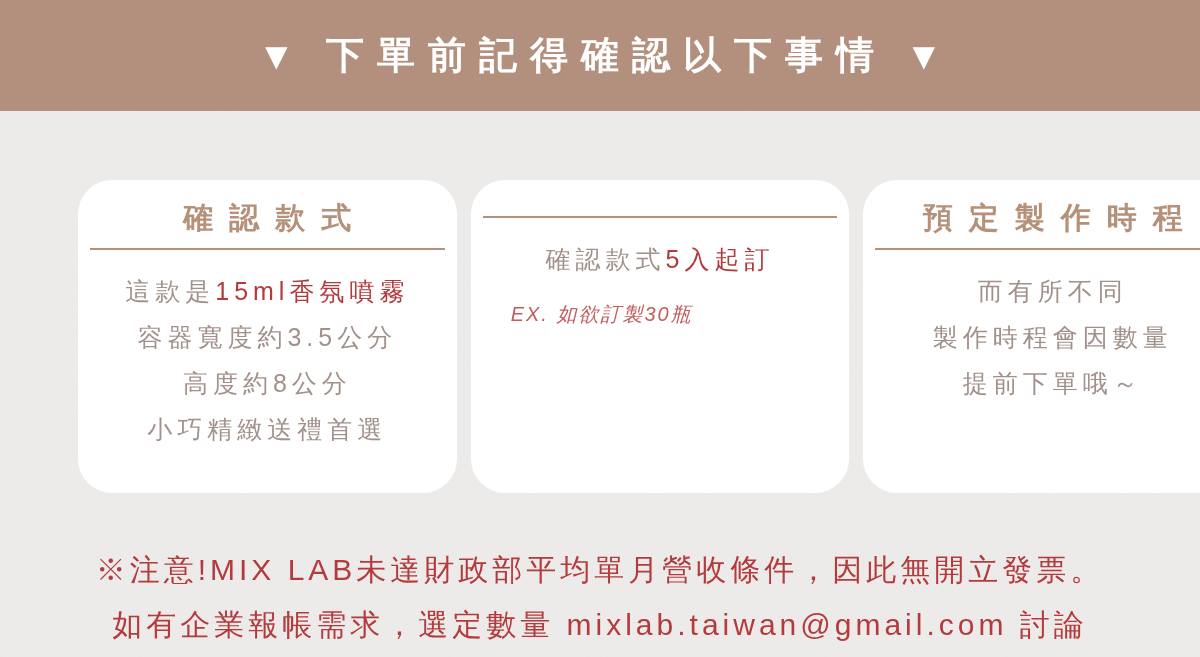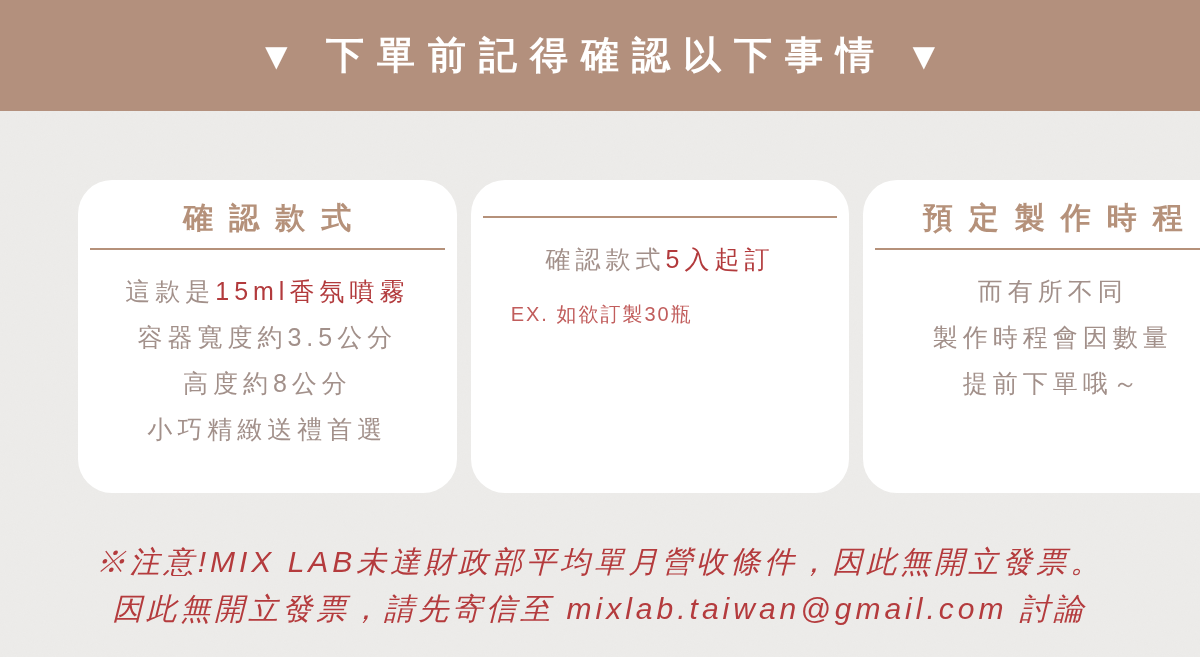--- a/index.html
+++ b/index.html
@@ -55,30 +55,30 @@
   }
   .card-body p{margin:0;white-space:nowrap;}
   .em{color:var(--accent-red,#b23a3c);font-weight:normal;}
   .examples{
     margin:14px 0 0 28px;
     text-align:left;
     font-size:20px;line-height:37px;
     color:var(--example-red,#c15d5c);
     letter-spacing:2px;
   }
-  .examples p{margin:0;white-space:nowrap;}
+  .examples p{margin:0;white-space:nowrap;font-style:italic;}
   
   .notes{
     position:absolute;top:538px;left:0;right:0;
     text-align:center;
     color:var(--note-red,#b43b3d);
     font-size:30px;line-height:47px;
     letter-spacing:4px;
   }
-  .notes p{margin:0;white-space:nowrap;font-style:italic;}
+  .notes p{margin:8px;white-space:nowrap;}
 </style>
 </head>
 <body>
 
 <div class="poster">
 
   <svg class="texture" width="1200" height="657" aria-hidden="true">
     <filter id="paper-grain">
       <feTurbulence type="fractalNoise" baseFrequency="0.9" numOctaves="2" stitchTiles="stitch"></feTurbulence>
       <feColorMatrix type="matrix" values="0 0 0 0 0.58  0 0 0 0 0.56  0 0 0 0 0.54  0 0 0 0.10 0"></feColorMatrix>
@@ -122,16 +122,16 @@
         <p><span>而有所不同</span></p>
         <p><span>製作時程會因數量</span></p>
         <p><span>提前下單哦～</span></p>
       </div>
     </section>
 
   </main>
 
   <footer class="notes">
     <p>※注意!MIX LAB未達財政部平均單月營收條件，因此無開立發票。</p>
-    <p><span>因此無開立發票，請先寄信至 </span><span>mixlab.taiwan@gmail.com</span><span> 討論</span></p>
+    <p><span>如有企業報帳需求，選定數量 </span><span>mixlab.taiwan@gmail.com</span><span> 討論</span></p>
   </footer>
 
 </div>
 
 </body></html>

